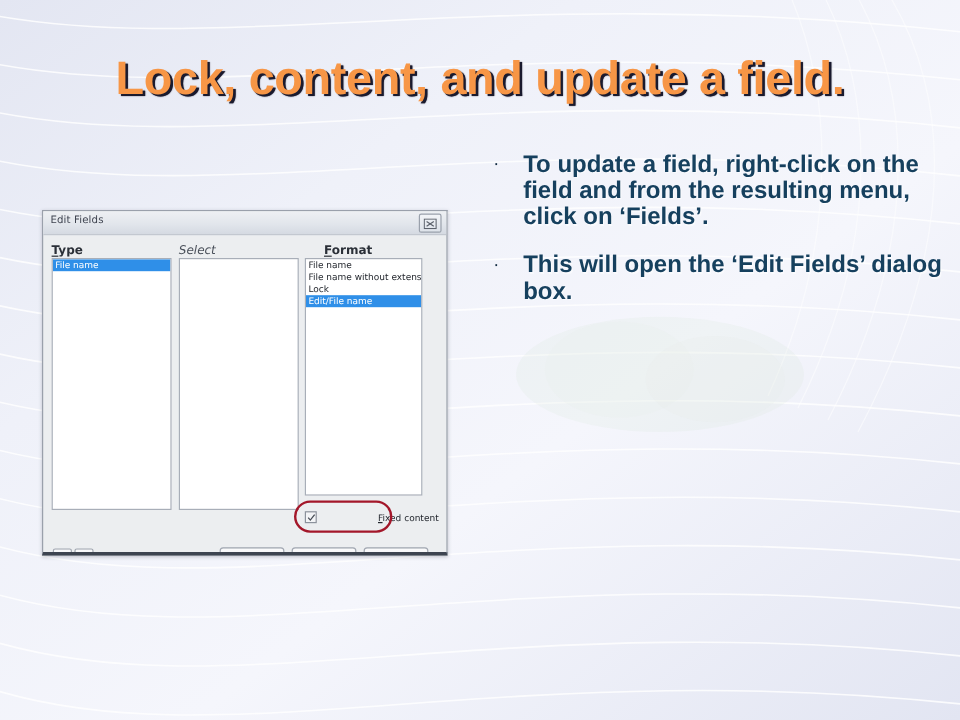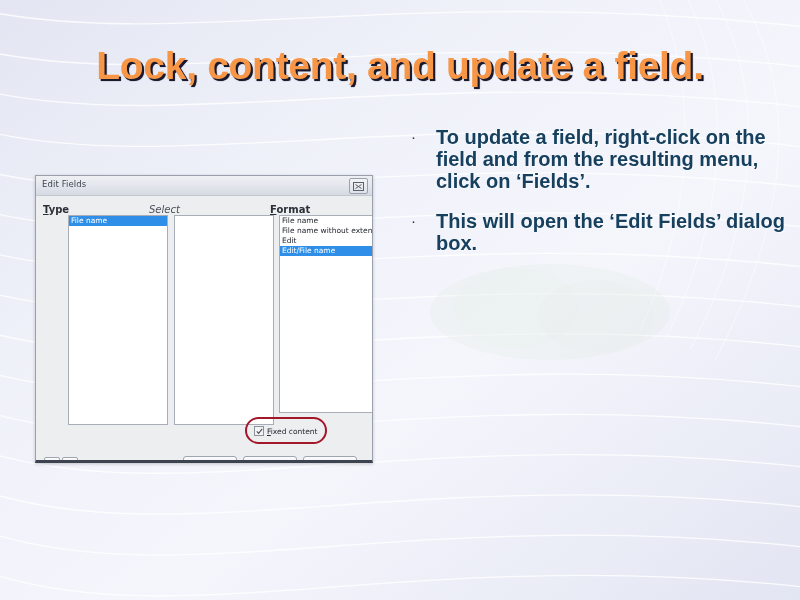--- a/index.html
+++ b/index.html
@@ -144,21 +144,20 @@
   }
   .col-label.plain { font-weight: normal; color:#4a505a;font-style:italic; }
   .acc { text-decoration: underline; }
 
   .listbox {
     position: absolute;
     background: #ffffff;
     border: 1px solid #a8aeb8;
     box-sizing: border-box;
     overflow: hidden;
-    margin-left: 25px;
   }
   .list-item {
     font-size: 7.5px;
     line-height: 10px;
     padding: 0 2px;
     color: #1d2128;
     white-space: nowrap;
   }
   .list-item.selected {
     background: #2f8fe8;
@@ -180,20 +179,21 @@
     background: #f3f4f6;
     display: flex;
     align-items: center;
     justify-content: center;
     margin-right: 3px;
   }
   #fixed-content-label {
     font-size: 7.5px;
     color: #23272e;
     white-space: nowrap;
+    margin-left: 48px;
   }
 
   
   #red-highlight {
     position: absolute;
     left: 209px;
     top: 221px;
     width: 82px;
     height: 27px;
     border: 2.5px solid #a3172a;
@@ -327,21 +327,21 @@
 
       <div class="col-label plain" style="left:113px; top:8px;">Select</div>
       <div class="listbox" style="left:113px; top:19px; width:100px; height:210px;"></div>
 
       <div class="col-label" style="left:234px; top:8px;">
         <span class="acc">F</span><span>ormat</span>
       </div>
       <div class="listbox" style="left:218px; top:19px; width:98px; height:198px;">
         <div class="list-item">File name</div>
         <div class="list-item">File name without extension</div>
-        <div class="list-item">Edit</div>
+        <div class="list-item">Lock</div>
         <div class="list-item selected">Edit/File name</div>
       </div>
 
       <div id="fixed-content-row">
         <span id="fixed-content-box">
           <svg width="7" height="7" viewBox="0 0 7 7">
             <path d="M0.8,3.4 L2.6,5.4 L6.2,0.9" stroke="#4a4f58" stroke-width="1.1" fill="none"></path>
           </svg>
         </span>
         <span id="fixed-content-label"><span class="acc">F</span><span>ixed content</span></span>

